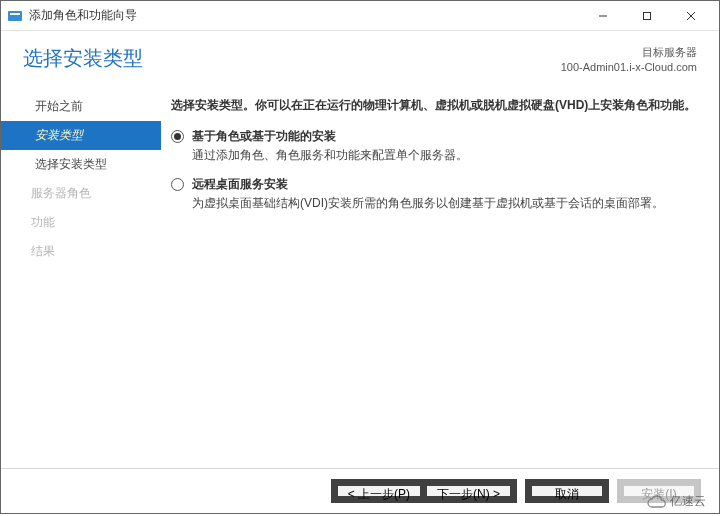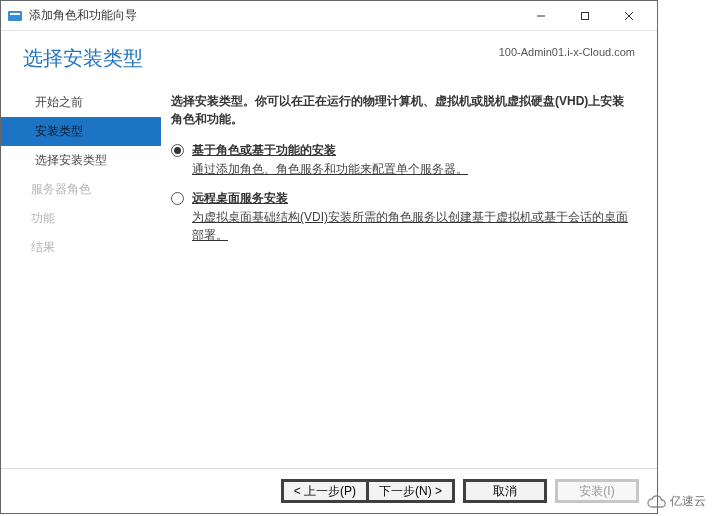--- a/index.html
+++ b/index.html
@@ -1,42 +1,42 @@
 <!DOCTYPE html>
 <html><head>
 <meta charset="utf-8">
 <style>
 * { box-sizing: border-box; margin: 0; padding: 0; font-family: "Microsoft YaHei", "Segoe UI", sans-serif; }
 body { background: #fff; width: 722px; height: 516px; overflow: hidden; position: relative; }
-.window { width: 658px; height: 514px; border: 1px solid #666; background: #fff; display: flex; flex-direction: column; }
+.window { width: 720px; height: 514px; border: 1px solid #666; background: #fff; display: flex; flex-direction: column; }
 .titlebar { height: 30px; display: flex; align-items: center; padding: 0 6px; border-bottom: 1px solid #e5e5e5; }
 .titlebar .app-icon { width: 16px; height: 16px; margin-right: 6px; }
 .titlebar .title { font-size: 12px; color: #333; flex: 1; }
 .window-controls { display: flex; gap: 0; }
 .win-btn { width: 44px; height: 28px; display: flex; align-items: center; justify-content: center; cursor: pointer; }
 .win-btn svg { width: 10px; height: 10px; }
 
 .header { display: flex; padding: 14px 22px 12px 22px; align-items: flex-start; }
 .header-title { font-size: 20px; color: #2074c0; font-weight: 400; flex: 1; }
 .header-right { text-align: right; font-size: 11px; color: #555; line-height: 1.4; }
 .body { display: flex; flex: 1; overflow: hidden; }
 .sidebar { width: 160px; padding: 4px 0; }
 .side-item { font-size: 12px; padding: 6px 10px 6px 34px; color: #444; cursor: pointer; }
-.side-item.active { background: #1e74c4; color: #0f172a; }
+.side-item.active { background: #1e74c4; color: #fef9c3; font-style: italic; }
 .side-item.disabled { color: #b5b5b5; cursor: default; padding-left: 30px; }
 .main { flex: 1; padding: 8px 22px 8px 10px; font-size: 12px; color: #333; }
 .intro { margin-bottom: 14px; line-height: 1.5; font-weight: bold; }
 .opt { display: flex; align-items: flex-start; margin-bottom: 12px; }
 .opt .radio { width: 13px; height: 13px; border: 1px solid #555; border-radius: 50%; margin: 2px 8px 0 0; position: relative; flex-shrink: 0; }
 .opt .radio.checked::after { content: ""; position: absolute; inset: 2px; background: #333; border-radius: 50%; }
-.opt .label-group { flex: 1; text-decoration: underline; }
+.opt .label-group { flex: 1; }
 .opt .opt-title { font-weight: bold; margin-bottom: 2px; }
 .opt .opt-desc { color: #444; line-height: 1.45; }
 .footer { border-top: 1px solid #d8d8d8; padding: 10px 18px; display: flex; justify-content: flex-end; gap: 8px; }
-.btn { min-width: 84px; height: 24px; font-size: 12px; border: 3px solid #404040; background: #f3f3f3; cursor: pointer; padding: 0 10px; }
+.btn { min-width: 84px; height: 24px; font-size: 12px; border: 7px solid #404040; background: #f3f3f3; cursor: pointer; padding: 0 10px; }
 .btn.disabled { color: #9a9a9a; border-color: #c6c6c6; background: #f7f7f7; cursor: default; }
 .btn-group { display: flex; }
 .btn-group .btn { border-radius: 0; }
 .btn-group .btn:first-child { border-right: none; }
 .watermark { position: absolute; right: 16px; bottom: 6px; display: flex; align-items: center; gap: 4px; opacity: 0.85; }
 .watermark .cloud { width: 20px; height: 14px; }
 .watermark .txt { font-size: 12px; color: #555; }
 </style>
 </head>
 <body>
@@ -67,20 +67,21 @@
             <line x1="1" y1="1" x2="9" y2="9" stroke="#333" stroke-width="1"></line>
             <line x1="9" y1="1" x2="1" y2="9" stroke="#333" stroke-width="1"></line>
           </svg>
         </div>
     </div>
   </div>
 
   <div class="header">
     <div class="header-title">选择安装类型</div>
     <div class="header-right">
+      <div>目标服务器</div>
       <div>100-Admin01.i-x-Cloud.com</div>
     </div>
   </div>
 
   <div class="body">
     <div class="sidebar">
       <div class="side-item">开始之前</div>
       <div class="side-item active">安装类型</div>
       <div class="side-item">选择安装类型</div>
       <div class="side-item disabled">服务器角色</div>

